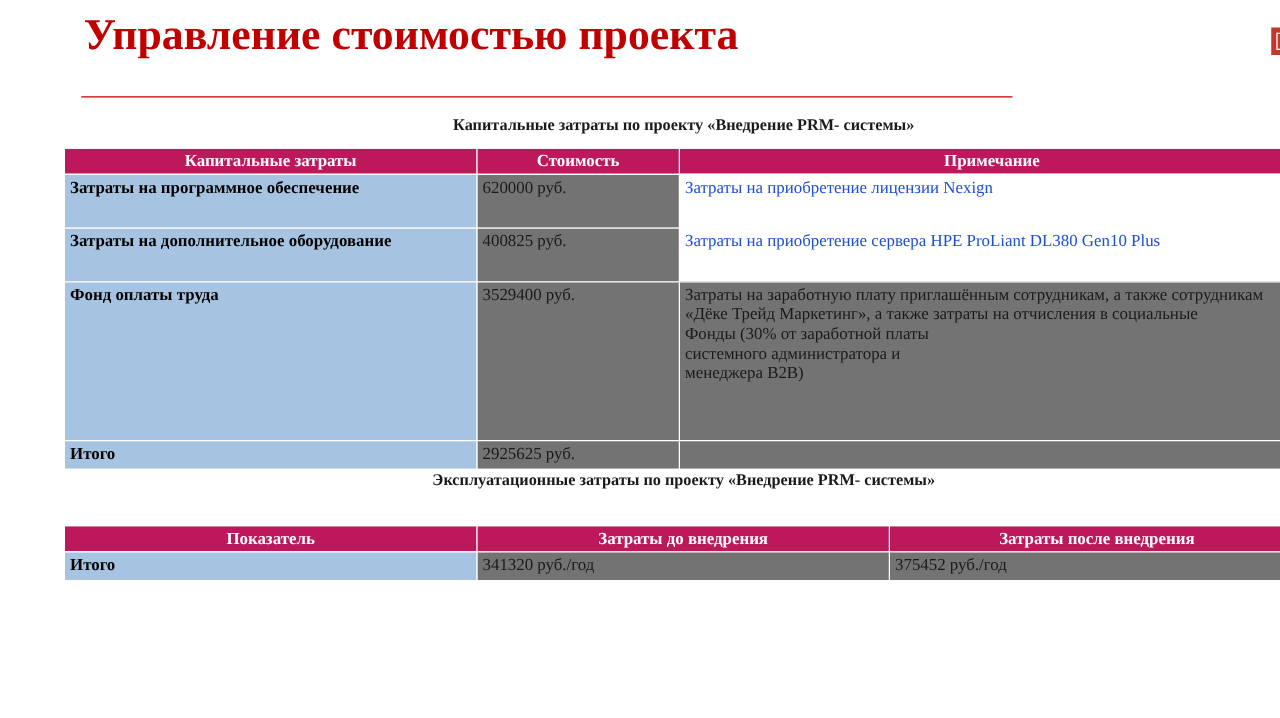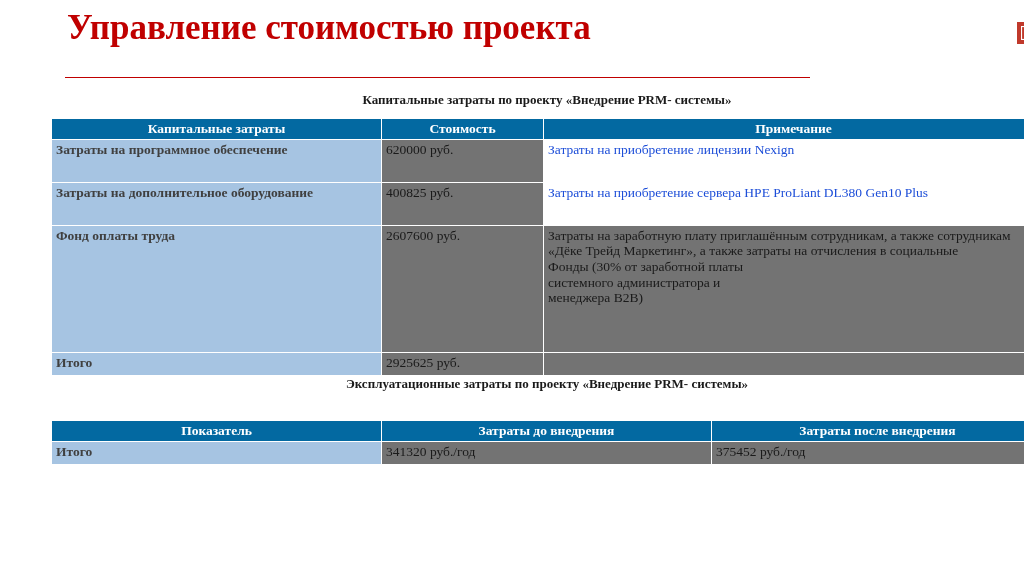--- a/index.html
+++ b/index.html
@@ -73,30 +73,30 @@
     font-family: "Liberation Serif", serif;
   }
   table.tbl td, table.tbl th {
     border: 1px solid #ffffff;
     vertical-align: top;
     padding: 2px 4px 2px 4px;
     font-size: 13.5px;
     line-height: 1.16;
   }
   .hdr {
-    background: #0369a1;
+    background: #be185d;
     color: #ffffff;
     font-weight: bold;
     text-align: center;
     font-size: 13.5px;
     padding: 3px 4px;
   }
   .lbl {
     background: #a6c4e2;
-    color: #404040;
+    color: #000000;
     font-weight: bold;
     text-align: left;
   }
   .val {
     background: #737373;
     color: #1a1a1a;
     text-align: left;
   }
   .val-note {
     background: #ffffff;
@@ -165,21 +165,21 @@
         <td class="val">620000 руб.</td>
         <td class="val-note">Затраты на приобретение лицензии Nexign</td>
       </tr>
       <tr class="row-tall">
         <td class="lbl">Затраты на дополнительное оборудование</td>
         <td class="val">400825 руб.</td>
         <td class="val-note">Затраты на приобретение сервера HPE ProLiant DL380 Gen10 Plus</td>
       </tr>
       <tr class="row-payroll">
         <td class="lbl">Фонд оплаты труда</td>
-        <td class="val">2607600 руб.</td>
+        <td class="val">3529400 руб.</td>
         <td class="val" style="vertical-align:top; white-space:pre-line;">Затраты на заработную плату приглашённым сотрудникам, а также сотрудникам «Дёке Трейд Маркетинг», а также затраты на отчисления в социальные
 Фонды (30% от заработной платы
 системного администратора и
 менеджера B2B)</td>
       </tr>
       <tr class="row-short">
         <td class="lbl">Итого</td>
         <td class="val">2925625 руб.</td>
         <td class="val"></td>
       </tr>

